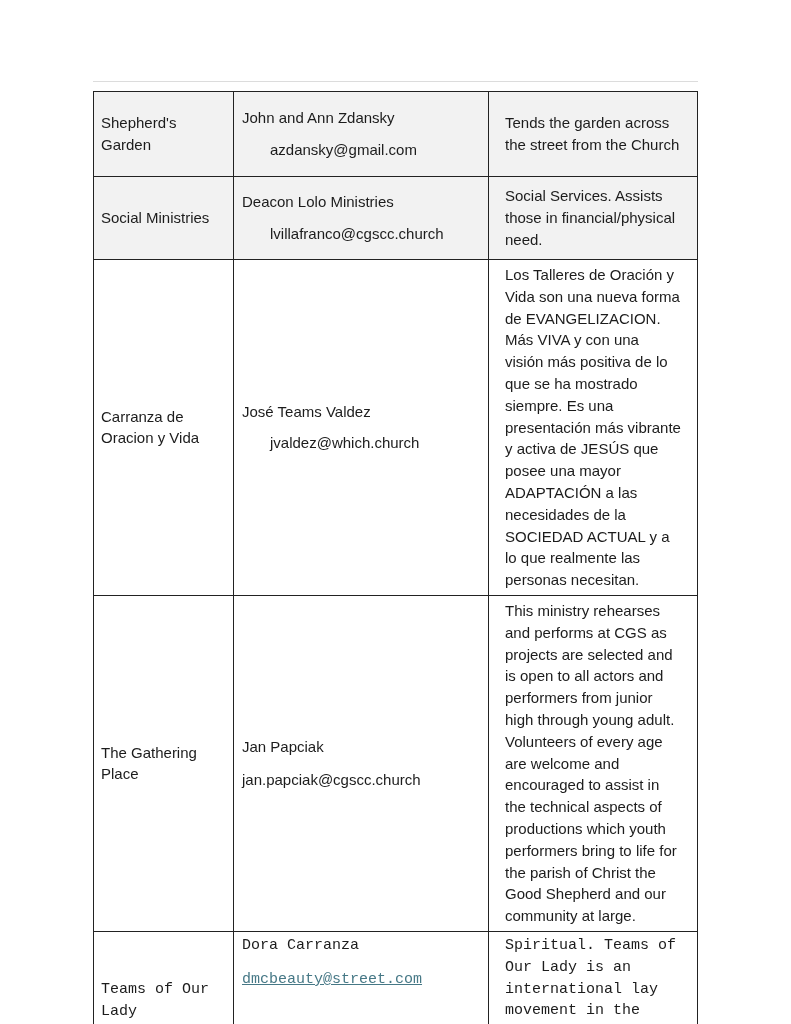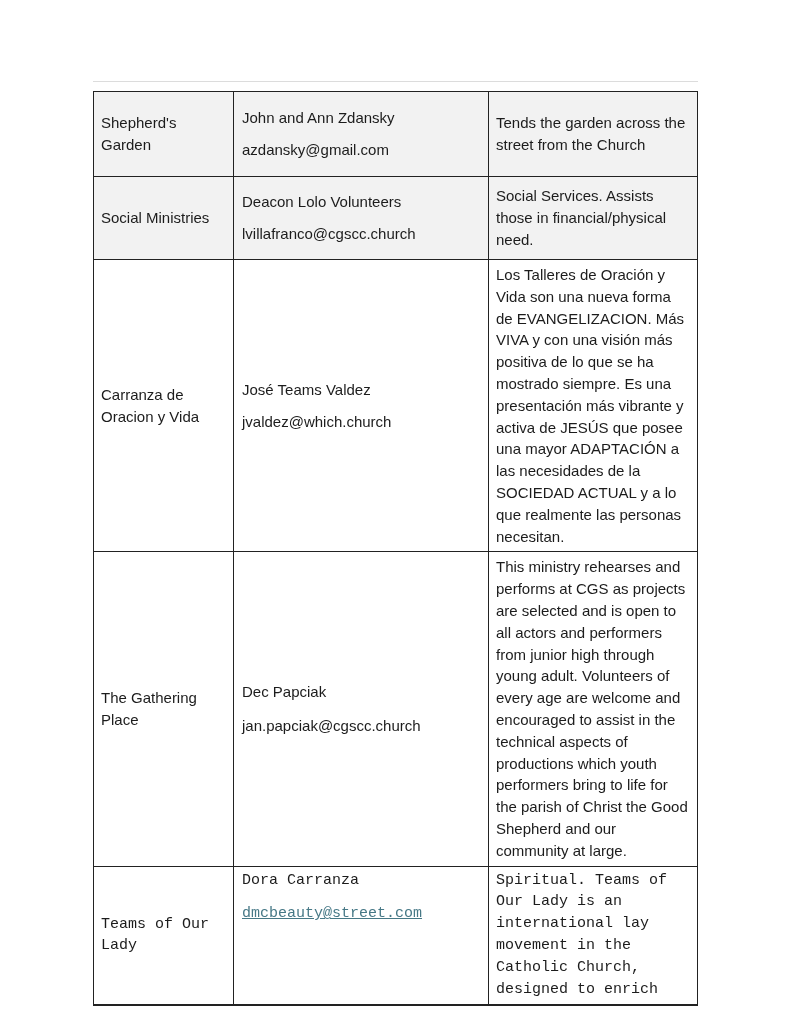--- a/index.html
+++ b/index.html
@@ -39,24 +39,24 @@
   }
   table.ministry-table tr:last-child td{
     border-bottom-width:2px;
     font-family:Liberation Mono, monospace;
   }
   col.c1{width:140px;}
   col.c2{width:255px;}
   col.c3{width:209px;}
   td.cell-ministry{padding:4px 7px;}
   td.cell-contact{padding:4px 8px;}
-  td.cell-desc{padding:4px 7px;}
+  td.cell-desc{padding:4px 16px;}
   tr.shaded td{background:var(--row-shaded);}
   .contact-email{margin-top:12px;}
-  tr.email-gap .contact-email{margin-top:10px;}
+  tr.email-gap .contact-email{margin-top:10px;margin-left:28px;}
   tr.valign-top-contact td.cell-contact,
   tr.valign-top-contact td.cell-desc{vertical-align:top;padding-top:3px;}
   a.email-link{
     color:var(--link-color);
     text-decoration:underline;
     cursor:pointer;
   }
 </style>
 </head>
 <body>
@@ -82,21 +82,21 @@
       <td class="cell-desc">
         <div>Tends the garden across the street from the Church</div>
       </td>
     </tr>
 
     <tr class="shaded email-gap" style="height:83px">
       <td class="cell-ministry">
         <div>Social Ministries</div>
       </td>
       <td class="cell-contact">
-        <p class="contact-name">Deacon Lolo Volunteers</p>
+        <p class="contact-name">Deacon Lolo Ministries</p>
         <p class="contact-email">lvillafranco@cgscc.church</p>
       </td>
       <td class="cell-desc">
         <div>Social Services. Assists those in financial/physical need.</div>
       </td>
     </tr>
 
     <tr class="email-gap" style="height:275px">
       <td class="cell-ministry">
         <div>Carranza de Oracion y Vida</div>
@@ -108,21 +108,21 @@
       <td class="cell-desc">
         <div>Los Talleres de Oración y Vida son una nueva forma de EVANGELIZACION. Más VIVA y con una visión más positiva de lo que se ha mostrado siempre. Es una presentación más vibrante y activa de JESÚS que posee una mayor ADAPTACIÓN a las necesidades de la SOCIEDAD ACTUAL y a lo que realmente las personas necesitan.</div>
       </td>
     </tr>
 
     <tr style="height:298px">
       <td class="cell-ministry">
         <div>The Gathering Place</div>
       </td>
       <td class="cell-contact">
-        <p class="contact-name">Dec Papciak</p>
+        <p class="contact-name">Jan Papciak</p>
         <p class="contact-email">jan.papciak@cgscc.church</p>
       </td>
       <td class="cell-desc">
         <div>This ministry rehearses and performs at CGS as projects are selected and is open to all actors and performers from junior high through young adult. Volunteers of every age are welcome and encouraged to assist in the technical aspects of productions which youth performers bring to life for the parish of Christ the Good Shepherd and our community at large.</div>
       </td>
     </tr>
 
     <tr class="valign-top-contact" style="height:90px">
       <td class="cell-ministry">
         <div>Teams of Our Lady</div>

